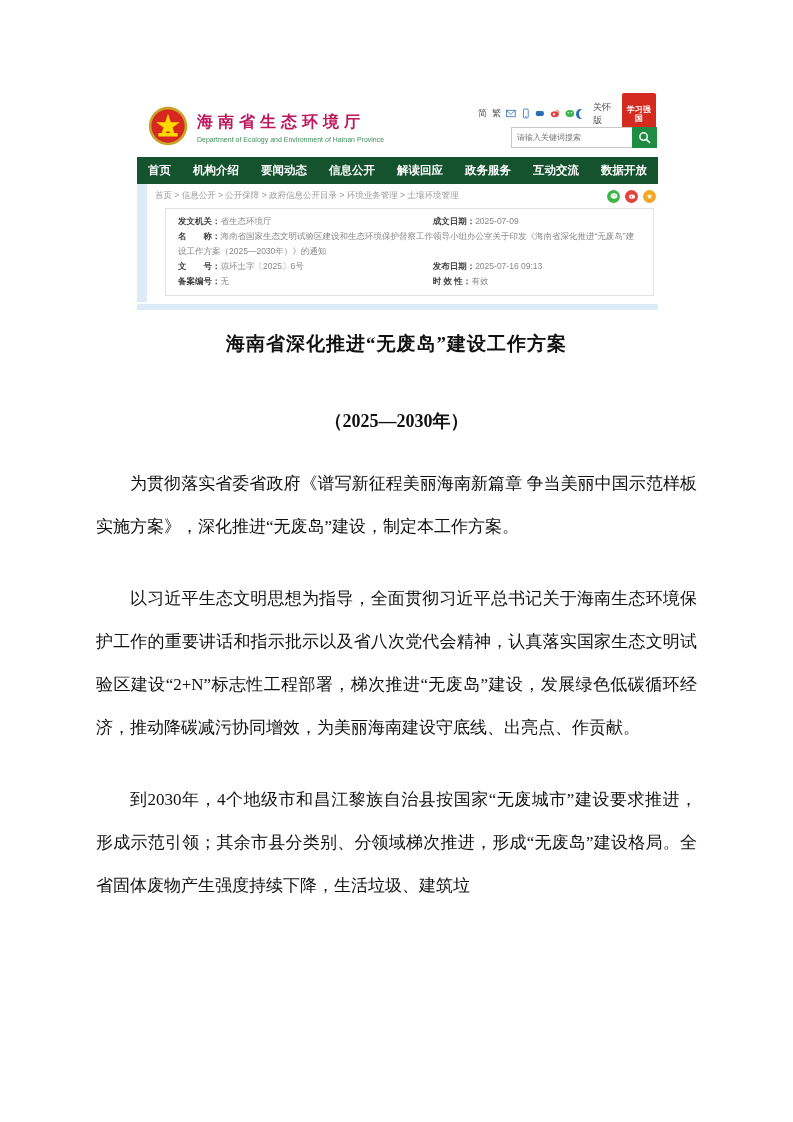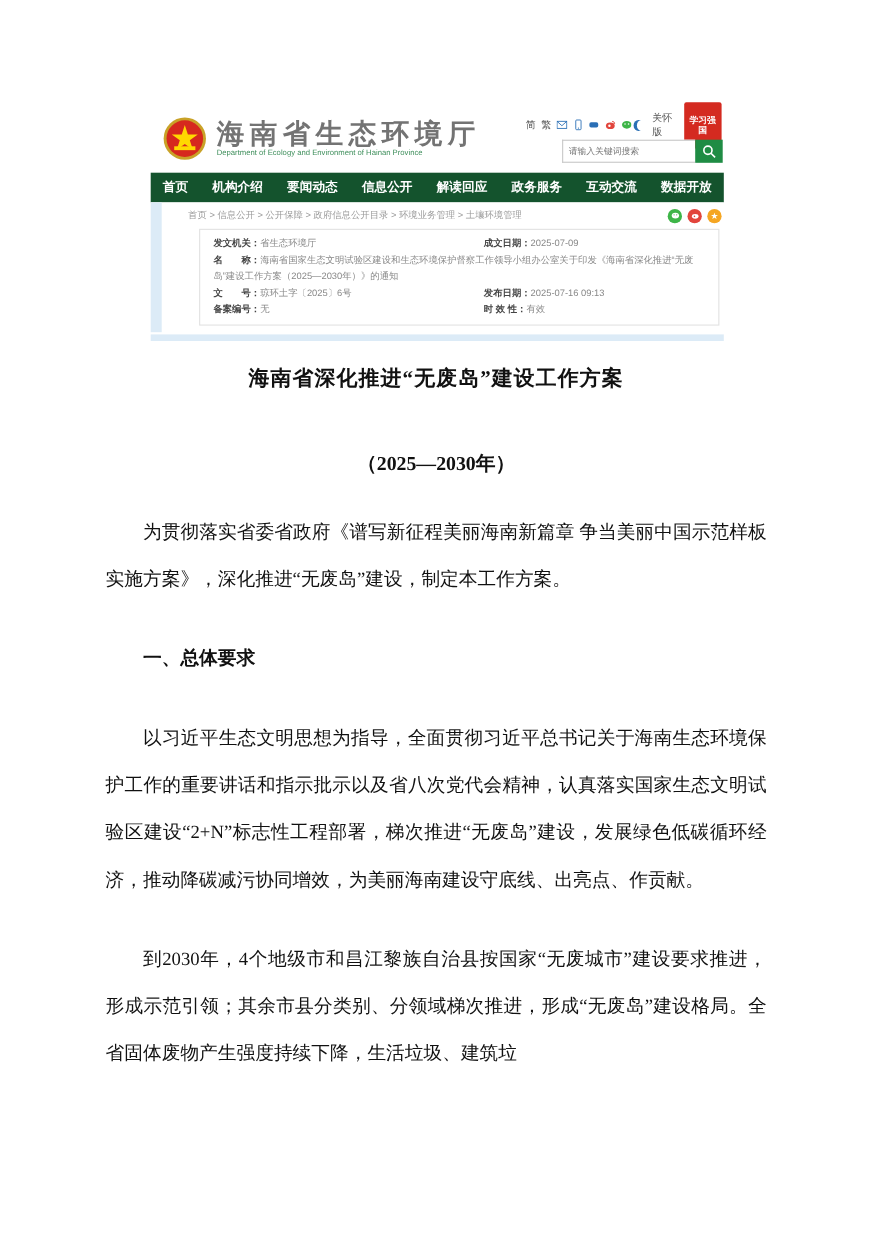--- a/index.html
+++ b/index.html
@@ -15,21 +15,21 @@
   .webshot{
     position:absolute;left:137px;top:95px;width:521px;
     font-family:"Liberation Sans", sans-serif;
   }
   .ws-header{
     background:#fff;height:62px;
     display:flex;align-items:center;
   }
   .emblem{width:42px;height:42px;flex:0 0 42px;margin-left:10px;}
   .brand{margin-left:8px;}
-  .brand-cn{font-size:25px;font-weight:bold;color:#737373;letter-spacing:5px;line-height:24px;white-space:nowrap;}
+  .brand-cn{font-size:16px;font-weight:bold;color:#be185d;letter-spacing:5px;line-height:24px;white-space:nowrap;}
   .brand-en{font-size:7px;color:#3f8f5c;margin-top:2px;white-space:nowrap;}
   .hdr-right{margin-left:auto;width:178px;margin-right:2px;}
   .iconrow{display:flex;align-items:center;gap:5px;font-size:9px;color:#555;justify-content:flex-start;height:18px;}
   .iconrow .zh{cursor:pointer;}
   .mini-ico{width:11px;height:11px;display:inline-block;}
   .crescent{width:10px;height:10px;border-radius:50%;box-shadow:-3px 0 0 0 #2a6fb5;display:inline-block;}
   .badge-xx{
     background:#d42a20;color:#fff;font-size:8px;font-weight:bold;
     padding:12px 4px;border-radius:2px;line-height:9px;width:30px;text-align:center;
   }
@@ -41,21 +41,21 @@
   .search-btn{
     width:28px;background:#1f8c44;border:none;display:flex;align-items:center;justify-content:center;cursor:pointer;
   }
   .ws-nav{
     background:#14532d;height:27px;
     display:flex;align-items:center;justify-content:space-around;
   }
   .ws-nav span{color:#fff;font-size:11.5px;font-weight:bold;cursor:pointer;white-space:nowrap;}
   .ws-lower{display:flex;background:#fff;}
   .blue-strip{flex:0 0 10px;background:#dcebf7;}
-  .lower-main{flex:1;padding:0 2px 0 24px;}
+  .lower-main{flex:1;padding:0 2px 0 8px;}
   .crumbrow{display:flex;align-items:center;height:24px;}
   .crumb{font-size:8.5px;color:#9a9a9a;white-space:nowrap;overflow:hidden;cursor:pointer;}
   .shareicons{margin-left:auto;display:flex;gap:5px;}
   .circle{width:13px;height:13px;border-radius:50%;display:flex;align-items:center;justify-content:center;color:#fff;font-size:8px;cursor:pointer;}
   .c-wechat{background:#3eb548;}
   .c-weibo{background:#e2453c;}
   .c-star{background:#f5a623;}
   .metabox{
     border:1px solid #e2e2e2;background:#fff;
     margin:0 2px 6px 10px;padding:5px 12px 6px 12px;
@@ -198,18 +198,17 @@
         </div>
       </div>
     </div>
     <div class="bottom-strip"></div>
   </div>
 
   <div class="docbody">
     <div class="doc-title">海南省深化推进“无废岛”建设工作方案</div>
     <div class="doc-sub">（2025—2030年）</div>
     <p class="para">为贯彻落实省委省政府《谱写新征程美丽海南新篇章 争当美丽中国示范样板实施方案》，深化推进“无废岛”建设，制定本工作方案。</p>
-    <div class="h1">一、总体要求</div>
     <p class="para">以习近平生态文明思想为指导，全面贯彻习近平总书记关于海南生态环境保护工作的重要讲话和指示批示以及省八次党代会精神，认真落实国家生态文明试验区建设“2+N”标志性工程部署，梯次推进“无废岛”建设，发展绿色低碳循环经济，推动降碳减污协同增效，为美丽海南建设守底线、出亮点、作贡献。</p>
     <p class="para">到2030年，4个地级市和昌江黎族自治县按国家“无废城市”建设要求推进，形成示范引领；其余市县分类别、分领域梯次推进，形成“无废岛”建设格局。全省固体废物产生强度持续下降，生活垃圾、建筑垃</p>
   </div>
 
 </div>
 
 </body></html>

